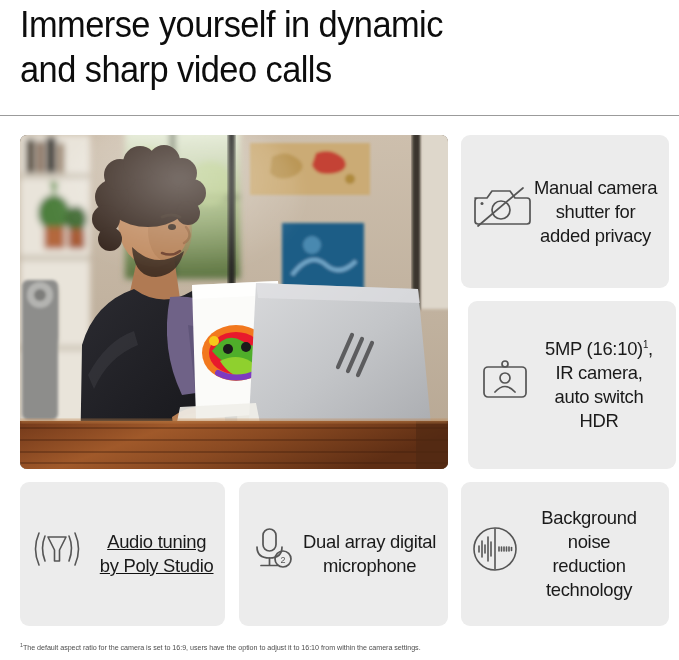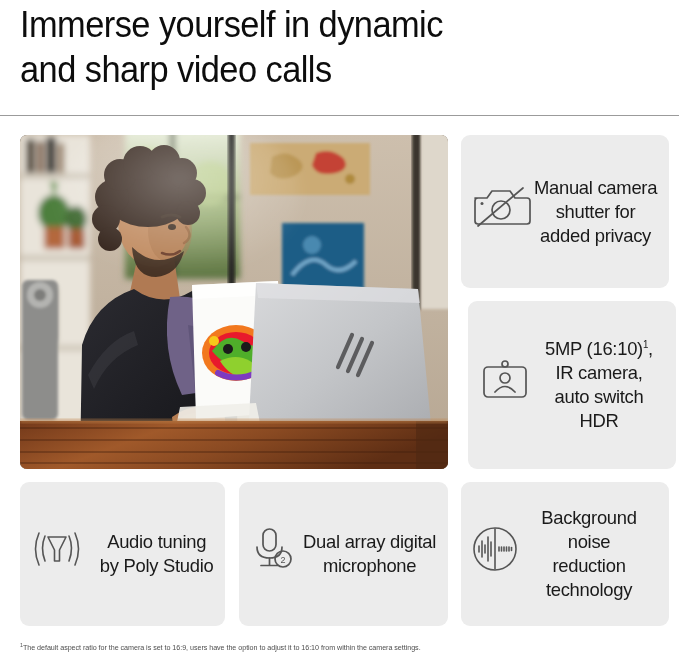--- a/index.html
+++ b/index.html
@@ -83,21 +83,21 @@
     height: 334px;
     border-radius: 7px;
     overflow: hidden;
     background: #2a211b;
   }
   .photo svg { display: block; width: 100%; height: 100%; }
 
   
   #card-shutter { left: 461px; top: 135px; width: 208px; height: 153px; }
   #card-camera  { left: 461px; top: 301px; width: 208px; height: 168px; margin-left: 7px; }
-  #card-audio   { left: 20px;  top: 482px; width: 205px; height: 144px; }
+  #card-audio   { left: 20px;  top: 482px; width: 205px; height: 144px; text-decoration: underline; }
   #card-mic     { left: 239px; top: 482px; width: 209px; height: 144px; }
   #card-noise   { left: 461px; top: 482px; width: 208px; height: 144px; }
 
   
   .footnote {
     position: absolute;
     left: 20px;
     top: 643px;
     width: 645px;
     font-size: 7.4px;

